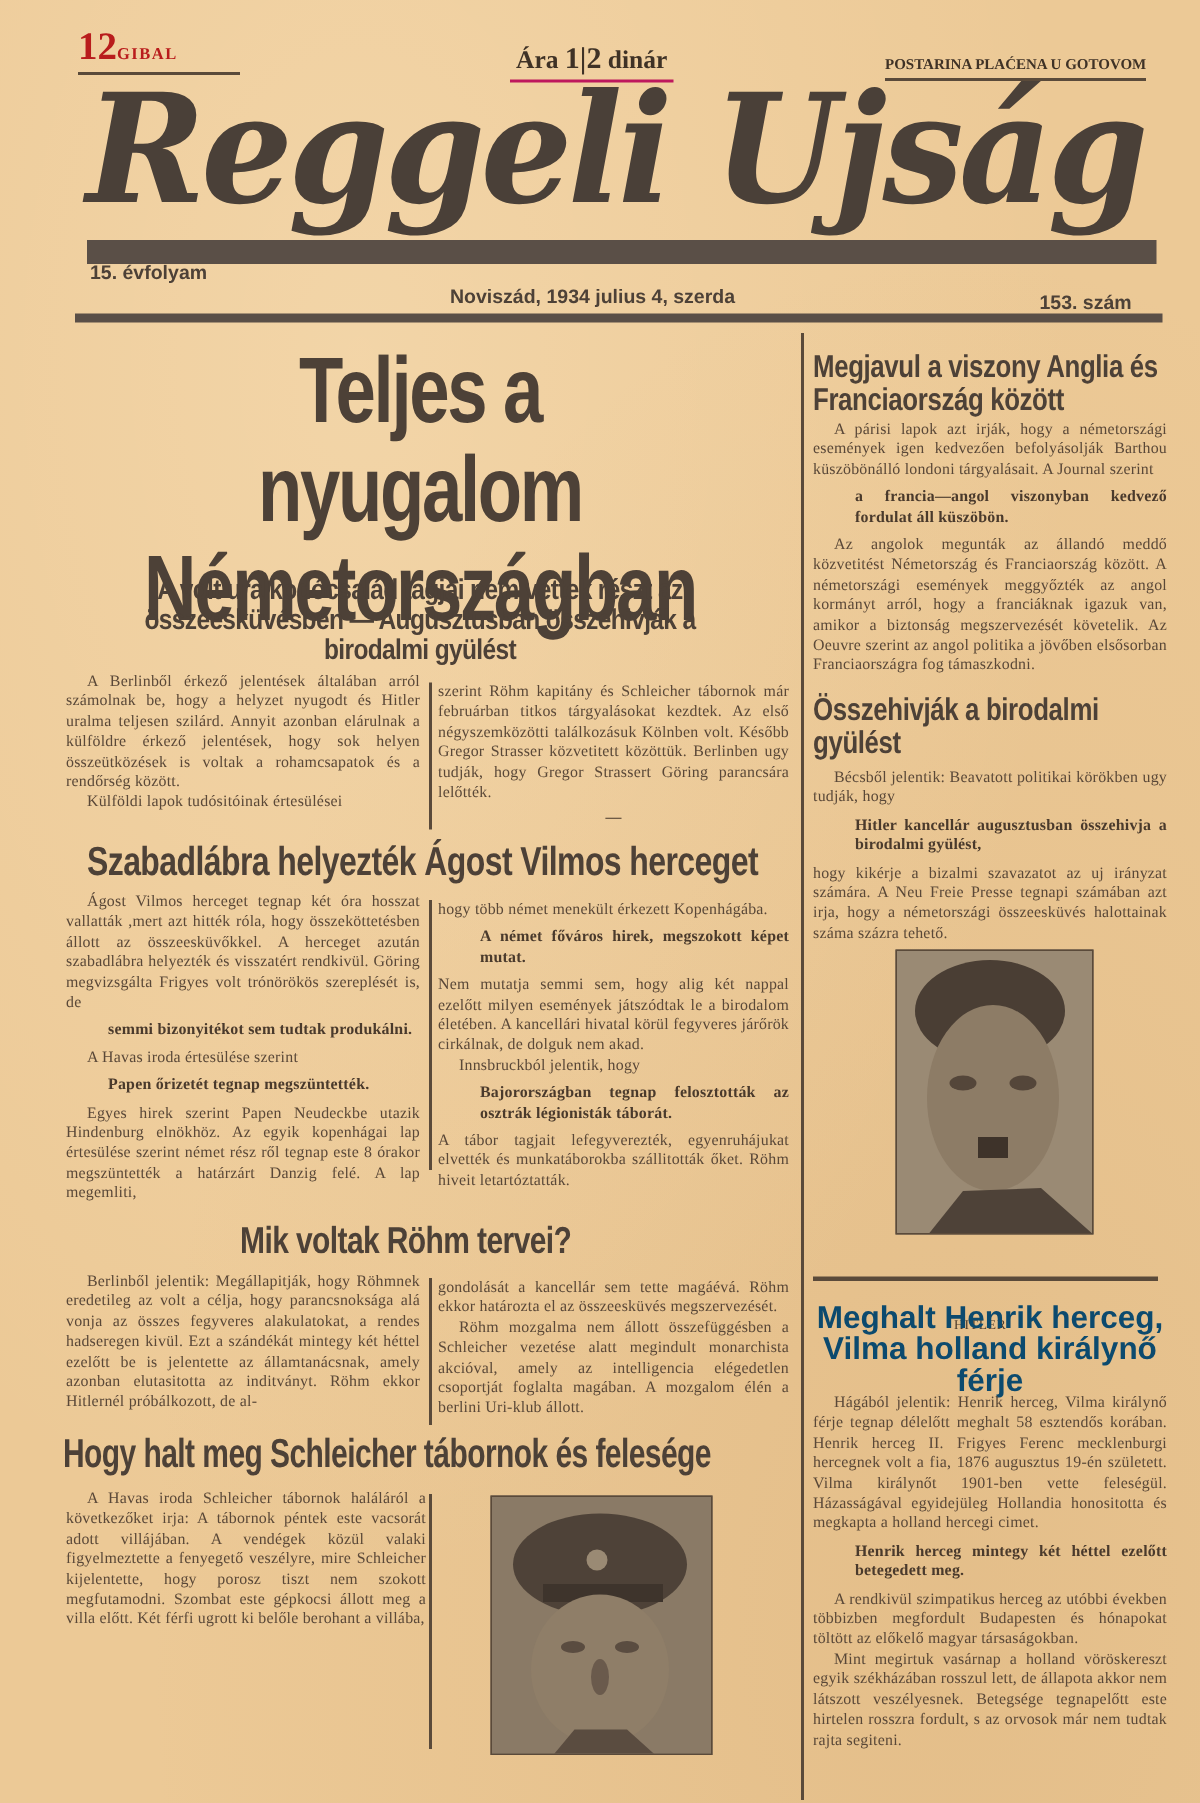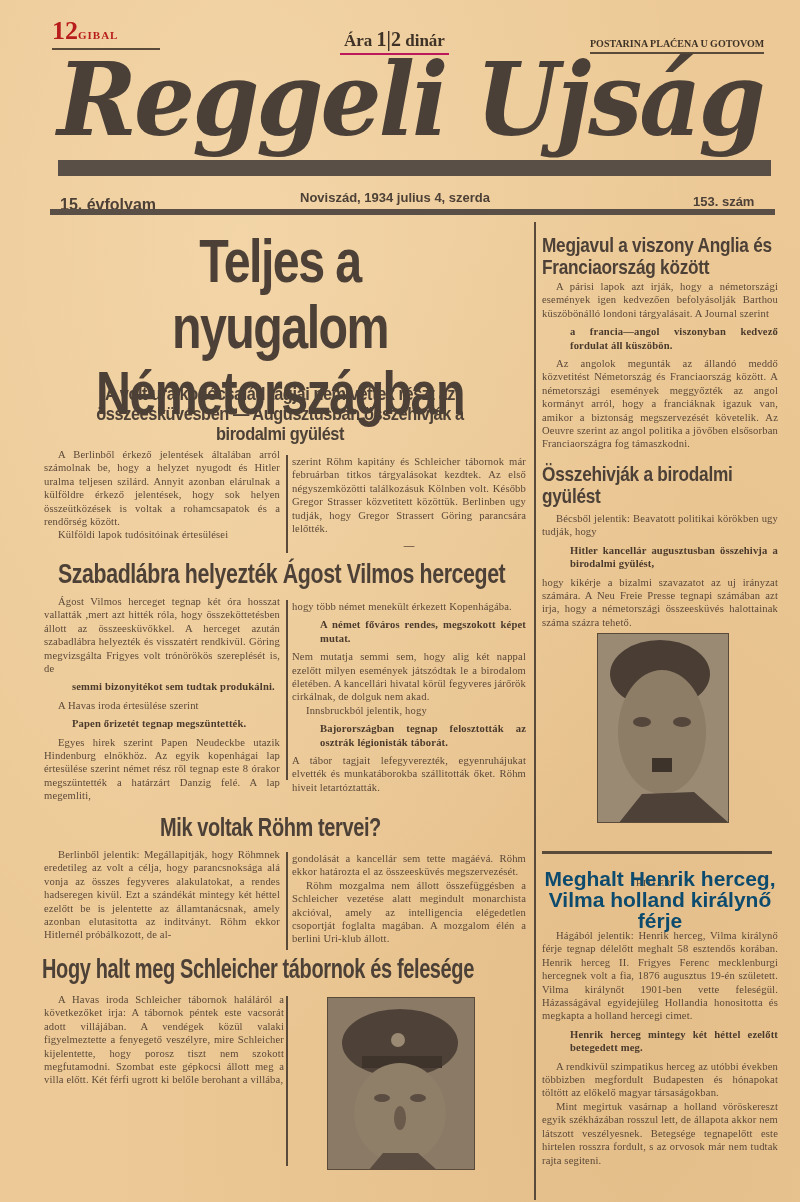--- a/index.html
+++ b/index.html
@@ -15,21 +15,21 @@
   .abs { position: absolute; }
 
   
   #price-corner { left: 52px; top: 16px; font-family: "Liberation Serif", serif; font-weight: bold; font-size: 26px; color:#b91c1c; border-bottom: 2px solid #5a4a3a; width: 108px; padding-bottom: 2px; }
   #price-corner small { font-size: 11px; letter-spacing: 1px; }
   #price-center { left: 340px; top: 28px; font-weight: bold; font-size: 17px; border-bottom: 2px solid #be185d; padding: 0 4px 2px; color:#3f3226; }
   #price-center .frac { font-size: 20px; }
   #postage { left: 590px; top: 38px; font-size: 10px; font-weight: bold; font-family:"Liberation Serif", serif; border-bottom: 2px solid #5a4a3a; padding-bottom: 3px; color:#3f3226; }
   #masthead-title { left: 40px; top: 52px; width: 740px; text-align: center; font-family: "DejaVu Serif", serif; font-weight: bold; font-style: italic; font-size: 96px; letter-spacing: -3px; color: #4a4038; line-height: 1; transform: scaleY(1.05); }
   #masthead-bar { left: 58px; top: 160px; width: 713px; height: 16px; background: #5a4f47; }
-  #volume { left: 60px; top: 196px; font-size: 16px; }
+  #volume { left: 60px; top: 174px; font-size: 13px; }
   #dateline { left: 300px; top: 190px; font-size: 13px; }
   #issue { left: 693px; top: 194px; font-size: 13px; }
   #top-rule { left: 50px; top: 209px; width: 725px; height: 6px; background: #5a4f47; }
 
   .cond-text { font-family: "Liberation Sans Narrow", "Liberation Sans", sans-serif; font-weight: bold; color: #4d4137; }
 
   
   #main-headline { left: 40px; top: 228px; width: 480px; text-align: center; line-height: 66px; font-size: 62px; letter-spacing: -2px; transform: scaleX(0.78); transform-origin: 50% 0; }
   #main-sub { left: 40px; top: 384px; width: 480px; text-align: center; font-size: 19px; line-height: 20px; letter-spacing: -0.5px; transform: scaleX(0.86); transform-origin: 50% 0; }
 
@@ -90,21 +90,21 @@
 <div class="abs col" style="left:44px; top:595px; width:236px;">
   <p>Ágost Vilmos herceget tegnap két óra hosszat vallatták ,mert azt hitték róla, hogy összeköttetésben állott az összeesküvőkkel. A herceget azután szabadlábra helyezték és visszatért rendkivül. Göring megvizsgálta Frigyes volt trónörökös szereplését is, de</p>
   <p class="quote">semmi bizonyitékot sem tudtak produkálni.</p>
   <p>A Havas iroda értesülése szerint</p>
   <p class="quote">Papen őrizetét tegnap megszüntették.</p>
   <p>Egyes hirek szerint Papen Neudeckbe utazik Hindenburg elnökhöz. Az egyik kopenhágai lap értesülése szerint német rész ről tegnap este 8 órakor megszüntették a határzárt Danzig felé. A lap megemliti,</p>
 </div>
 <div class="abs vrule" style="left:286px; top:600px; height:180px;"></div>
 <div class="abs col" style="left:292px; top:600px; width:234px;">
   <p class="noind">hogy több német menekült érkezett Kopenhágába.</p>
-  <p class="quote">A német főváros rendes, megszokott képet mutat.</p>
+  <p class="quote">A német főváros hirek, megszokott képet mutat.</p>
   <p class="noind">Nem mutatja semmi sem, hogy alig két nappal ezelőtt milyen események játszódtak le a birodalom életében. A kancellári hivatal körül fegyveres járőrök cirkálnak, de dolguk nem akad.</p>
   <p>Innsbruckból jelentik, hogy</p>
   <p class="quote">Bajorországban tegnap felosztották az osztrák légionisták táborát.</p>
   <p class="noind">A tábor tagjait lefegyverezték, egyenruhájukat elvették és munkatáborokba szállitották őket. Röhm hiveit letartóztatták.</p>
 </div>
 
 <div class="abs cond-text headline2" style="left:160px; top:813px; font-size:25px;">Mik voltak Röhm tervei?</div>
 <div class="abs col" style="left:44px; top:848px; width:236px;">
   <p>Berlinből jelentik: Megállapitják, hogy Röhmnek eredetileg az volt a célja, hogy parancsnoksága alá vonja az összes fegyveres alakulatokat, a rendes hadseregen kivül. Ezt a szándékát mintegy két héttel ezelőtt be is jelentette az államtanácsnak, amely azonban elutasitotta az inditványt. Röhm ekkor Hitlernél próbálkozott, de al-</p>
 </div>

